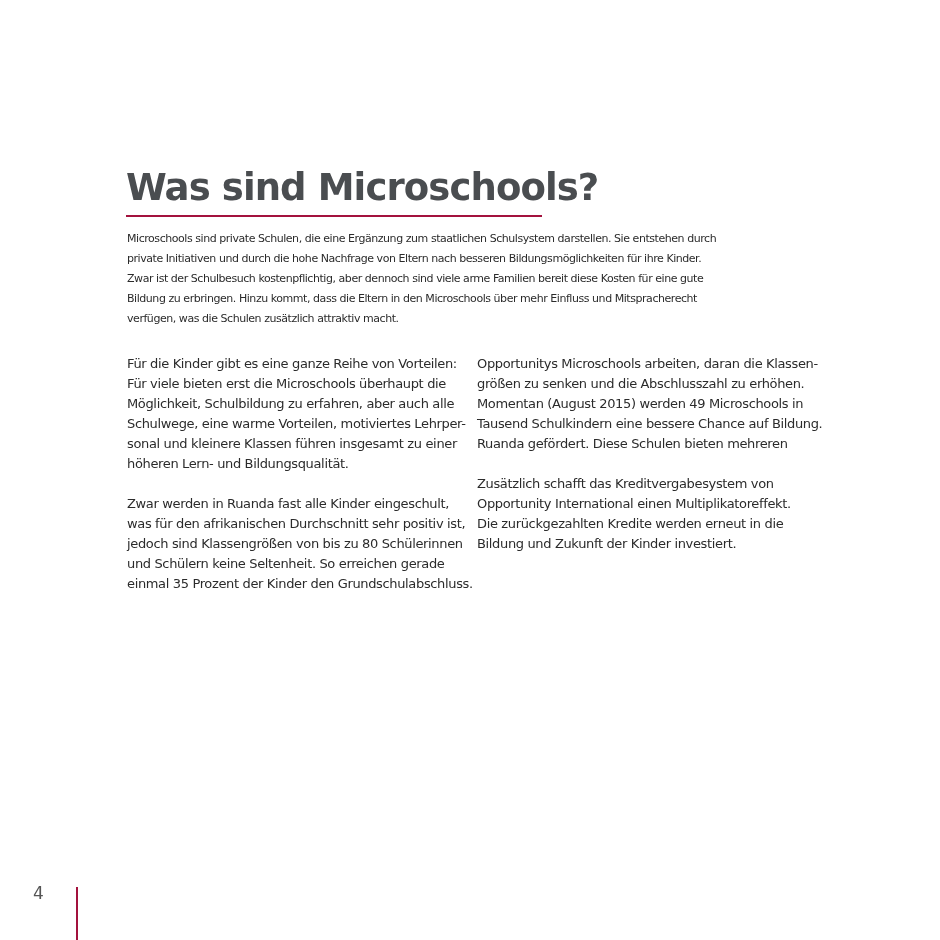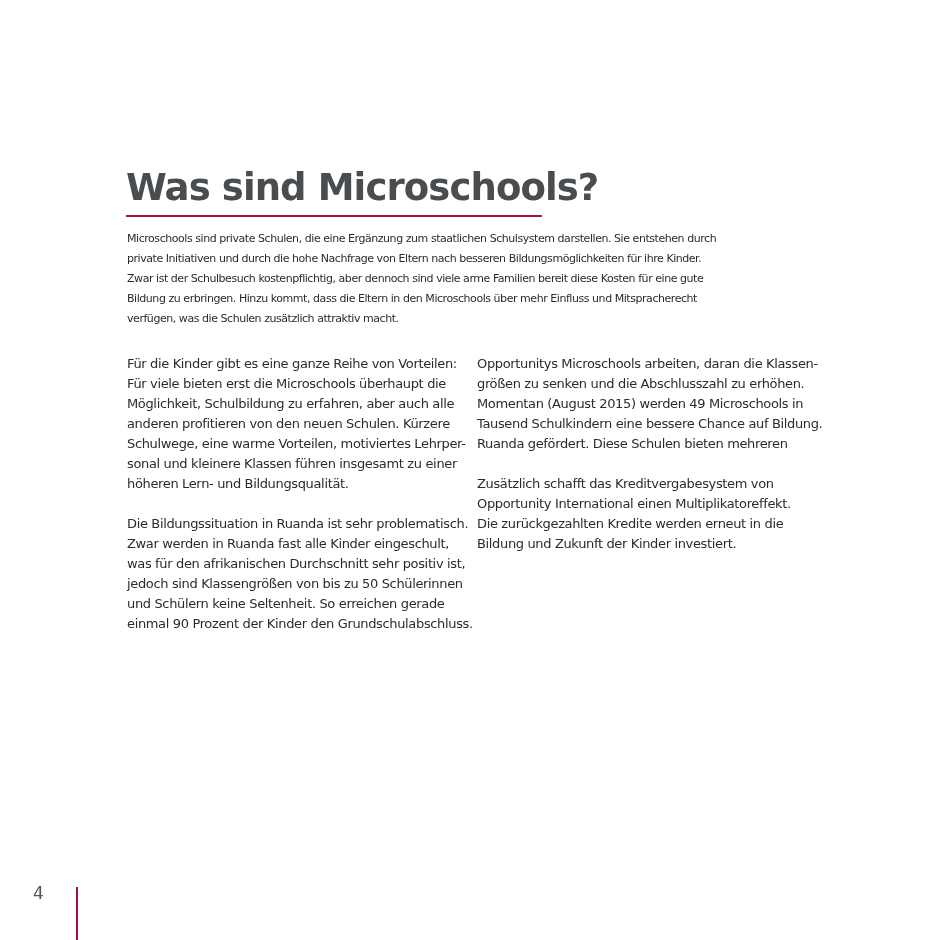--- a/index.html
+++ b/index.html
@@ -99,32 +99,30 @@
     <span class="line">Zwar ist der Schulbesuch kostenpflichtig, aber dennoch sind viele arme Familien bereit diese Kosten für eine gute</span>
     <span class="line">Bildung zu erbringen. Hinzu kommt, dass die Eltern in den Microschools über mehr Einfluss und Mitspracherecht</span>
     <span class="line">verfügen, was die Schulen zusätzlich attraktiv macht.</span>
   </p>
 
   <div class="col col-left">
     <p>
       <span class="line">Für die Kinder gibt es eine ganze Reihe von Vorteilen:</span>
       <span class="line">Für viele bieten erst die Microschools überhaupt die</span>
       <span class="line">Möglichkeit, Schulbildung zu erfahren, aber auch alle</span>
-      <span class="line">anderen profitieren von den neuen Schulen. Kürzere</span>
       <span class="line">Schulwege, eine warme Vorteilen, motiviertes Lehrper-</span>
       <span class="line">sonal und kleinere Klassen führen insgesamt zu einer</span>
       <span class="line">höheren Lern- und Bildungsqualität.</span>
     </p>
     <p>
-      <span class="line">Die Bildungssituation in Ruanda ist sehr problematisch.</span>
       <span class="line">Zwar werden in Ruanda fast alle Kinder eingeschult,</span>
       <span class="line">was für den afrikanischen Durchschnitt sehr positiv ist,</span>
-      <span class="line">jedoch sind Klassengrößen von bis zu 50 Schülerinnen</span>
+      <span class="line">jedoch sind Klassengrößen von bis zu 80 Schülerinnen</span>
       <span class="line">und Schülern keine Seltenheit. So erreichen gerade</span>
-      <span class="line">einmal 90 Prozent der Kinder den Grundschulabschluss.</span>
+      <span class="line">einmal 35 Prozent der Kinder den Grundschulabschluss.</span>
     </p>
   </div>
 
   <div class="col col-right">
     <p>
       <span class="line">Opportunitys Microschools arbeiten, daran die Klassen-</span>
       <span class="line">größen zu senken und die Abschlusszahl zu erhöhen.</span>
       <span class="line">Momentan (August 2015) werden 49 Microschools in</span>
       <span class="line">Tausend Schulkindern eine bessere Chance auf Bildung.</span>
       <span class="line">Ruanda gefördert. Diese Schulen bieten mehreren</span>

